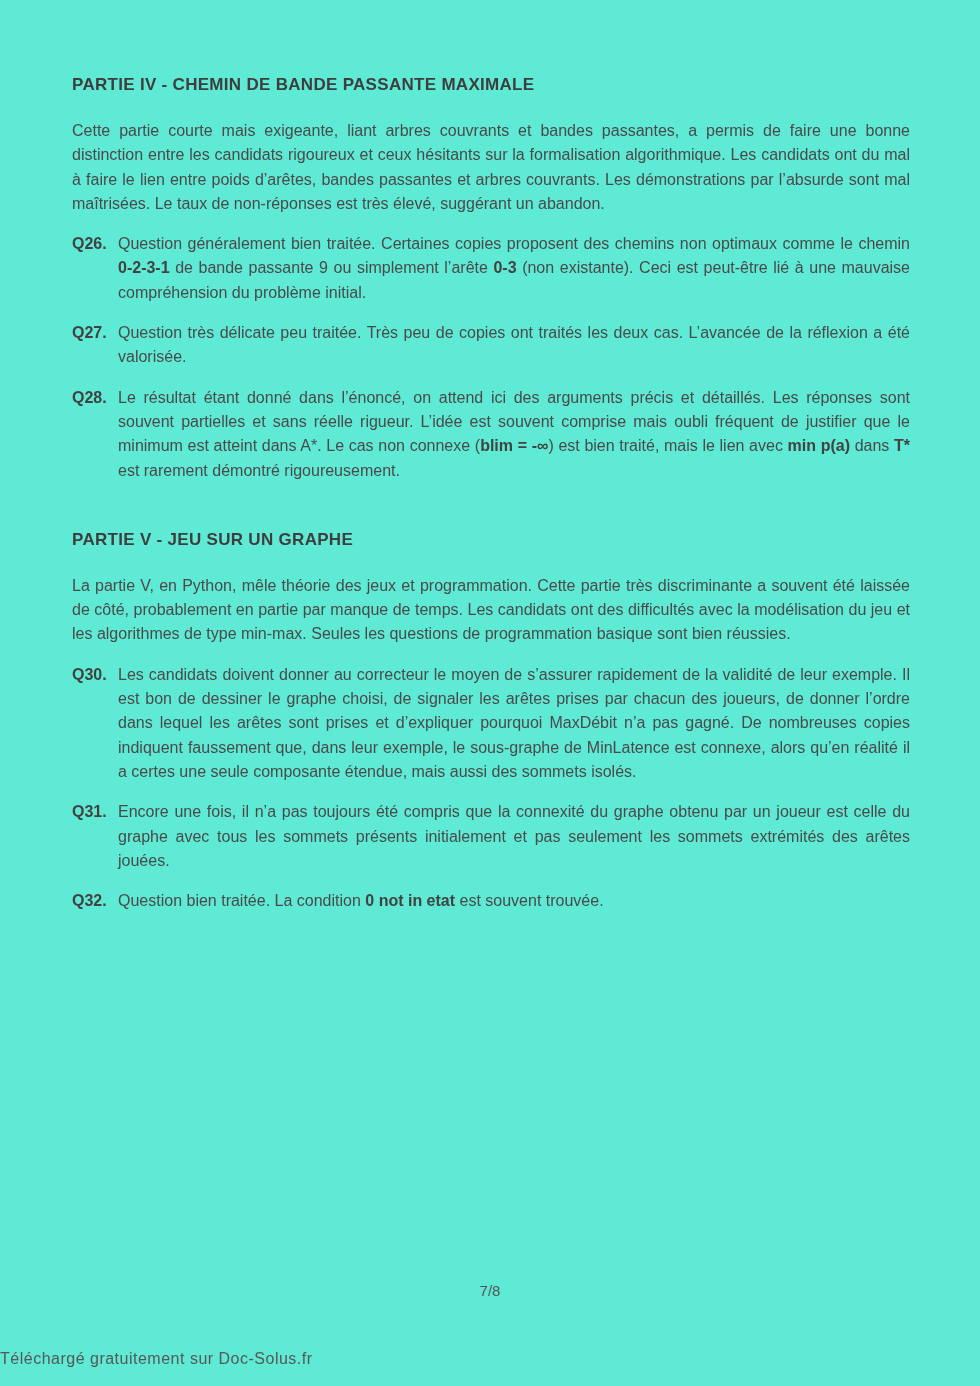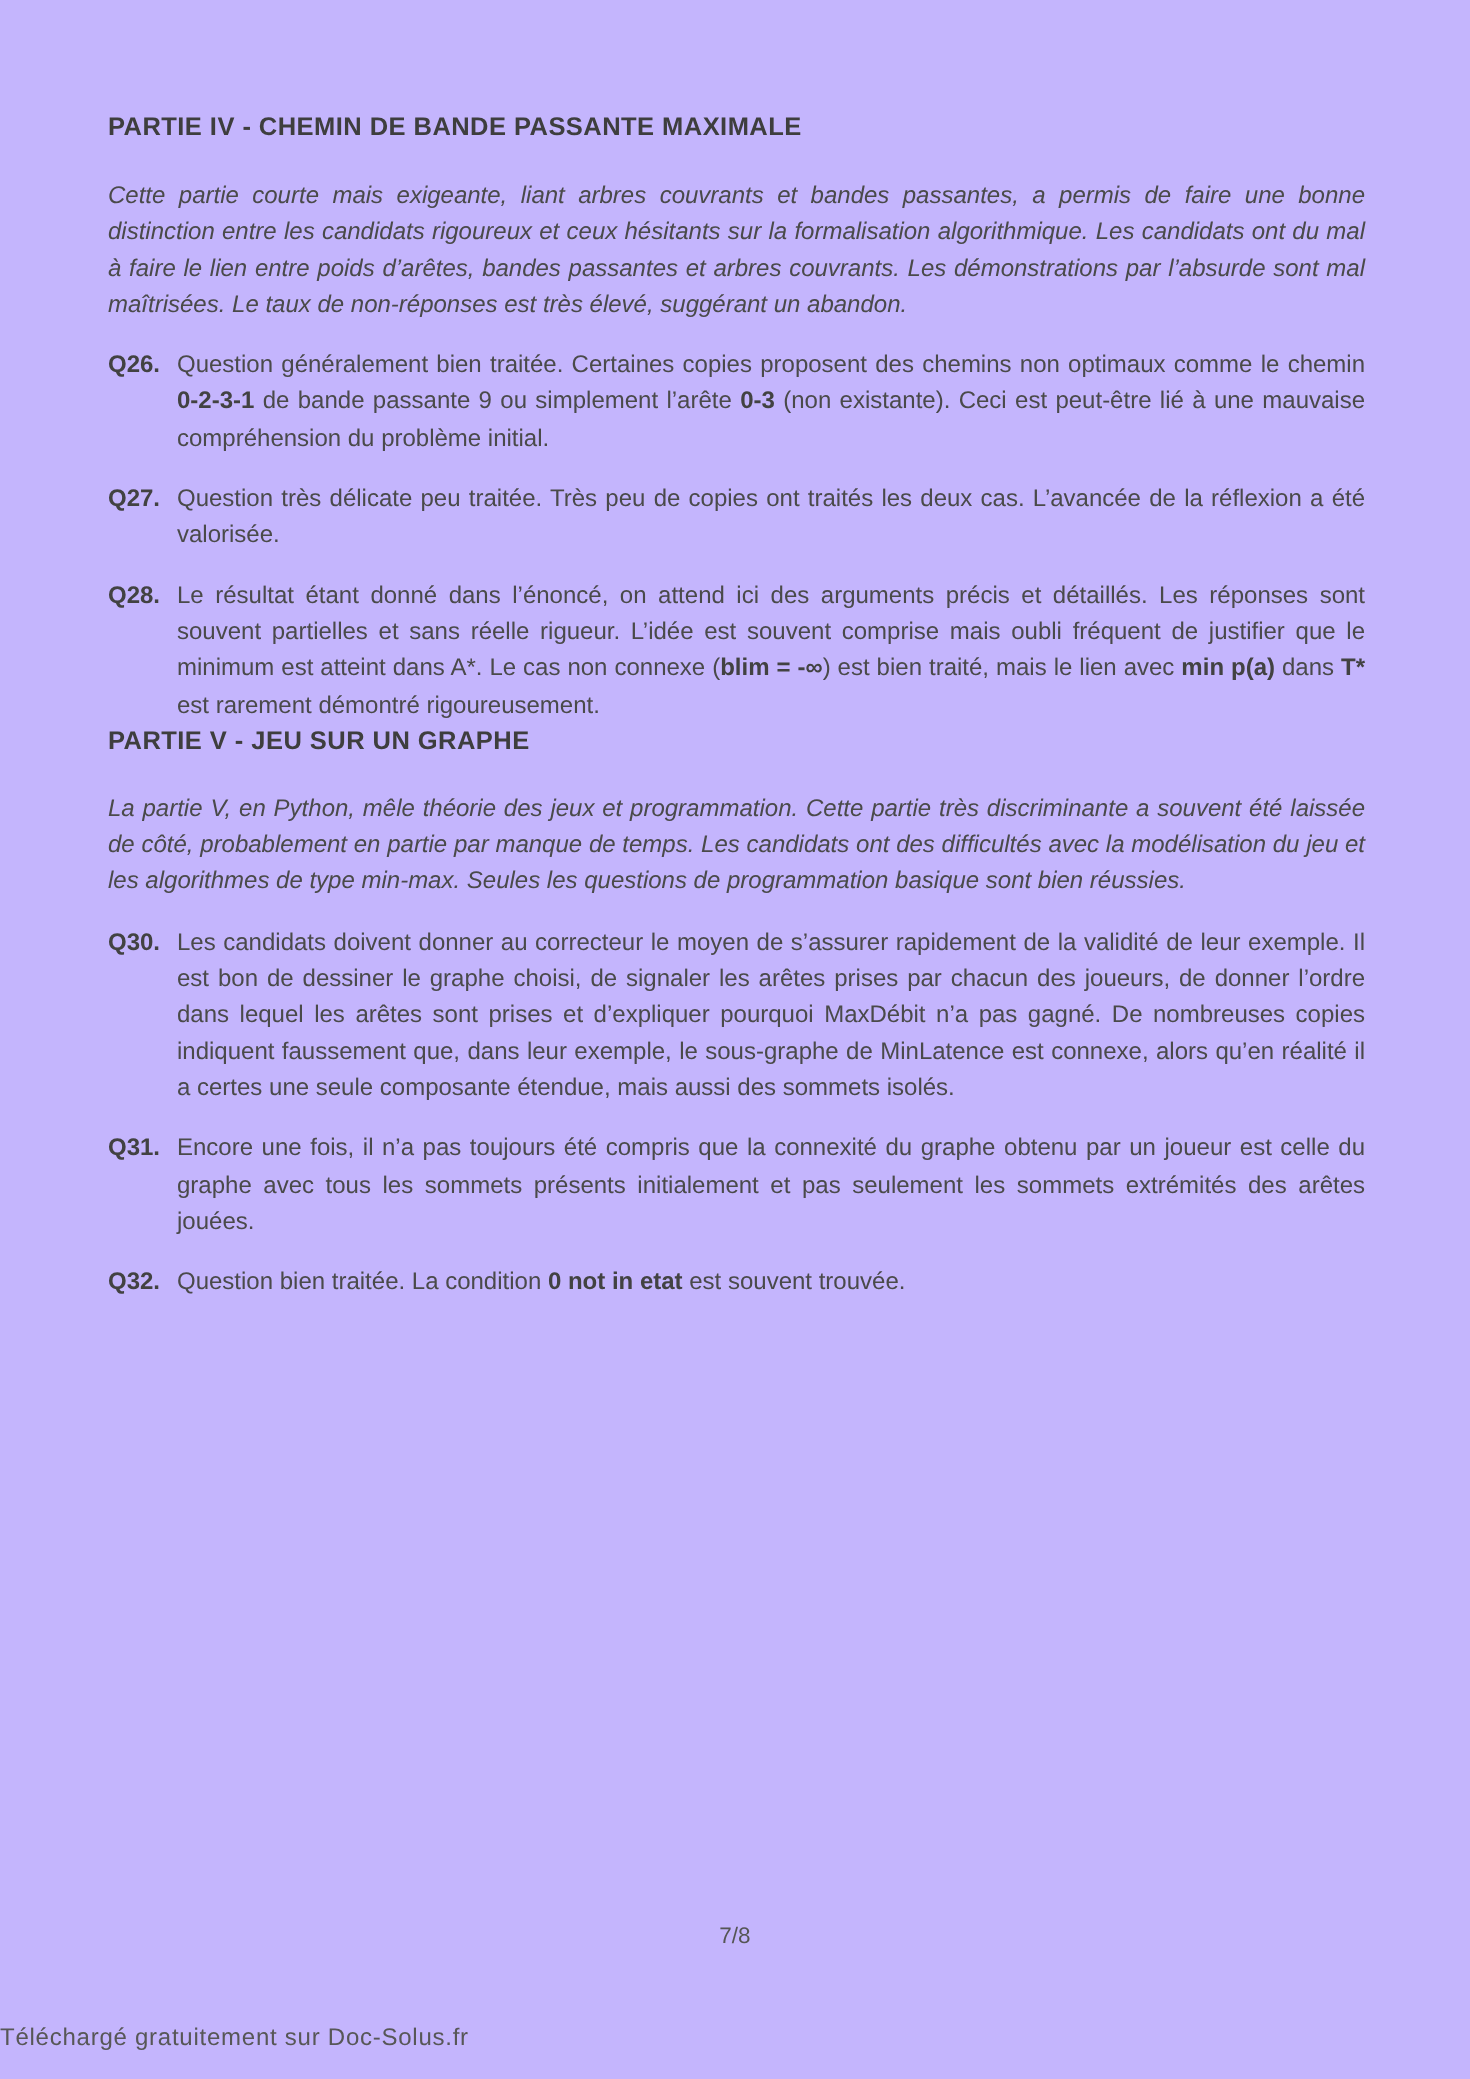--- a/index.html
+++ b/index.html
@@ -1,41 +1,40 @@
 <!DOCTYPE html>
 <html lang="fr"><head>
 <meta charset="utf-8">
 <style>
   html, body { margin: 0; padding: 0; background: #ffffff; }
   .page {
     position: relative;
     width: 980px;
     height: 1386px;
-    background: #c4b5fd;
+    background: #5eead4;
     font-family: "Liberation Sans", sans-serif;
     color: #474747;
     overflow: hidden;
   }
   .content {
     position: absolute;
     top: 74px;
     left: 72px;
     width: 838px;
   }
   .heading {
     margin: 0;
     font-size: 17px;
     line-height: 21px;
     font-weight: 700;
     color: #3e3e3e;
     letter-spacing: 0.3px;
   }
   .intro {
     margin: 24px 0 0 0;
-    font-style: italic;
     font-size: 16px;
     line-height: 24.3px;
     text-align: justify;
     color: #4a4a4a;
   }
   .questions { margin: 0; }
   .question {
     position: relative;
     margin-top: 16px;
     padding-left: 46px;
@@ -50,21 +49,21 @@
     line-height: 24.3px;
     color: #424242;
   }
   .q-text {
     font-size: 16px;
     line-height: 24.3px;
     text-align: justify;
     color: #4a4a4a;
   }
   .b { font-weight: 700; color: #424242; }
-  .section + .section { }
+  .section + .section { margin-top: 46px; }
   .page-number {
     position: absolute;
     top: 1282px;
     left: 0;
     width: 100%;
     text-align: center;
     font-size: 15px;
     color: #555555;
   }
   .watermark {

